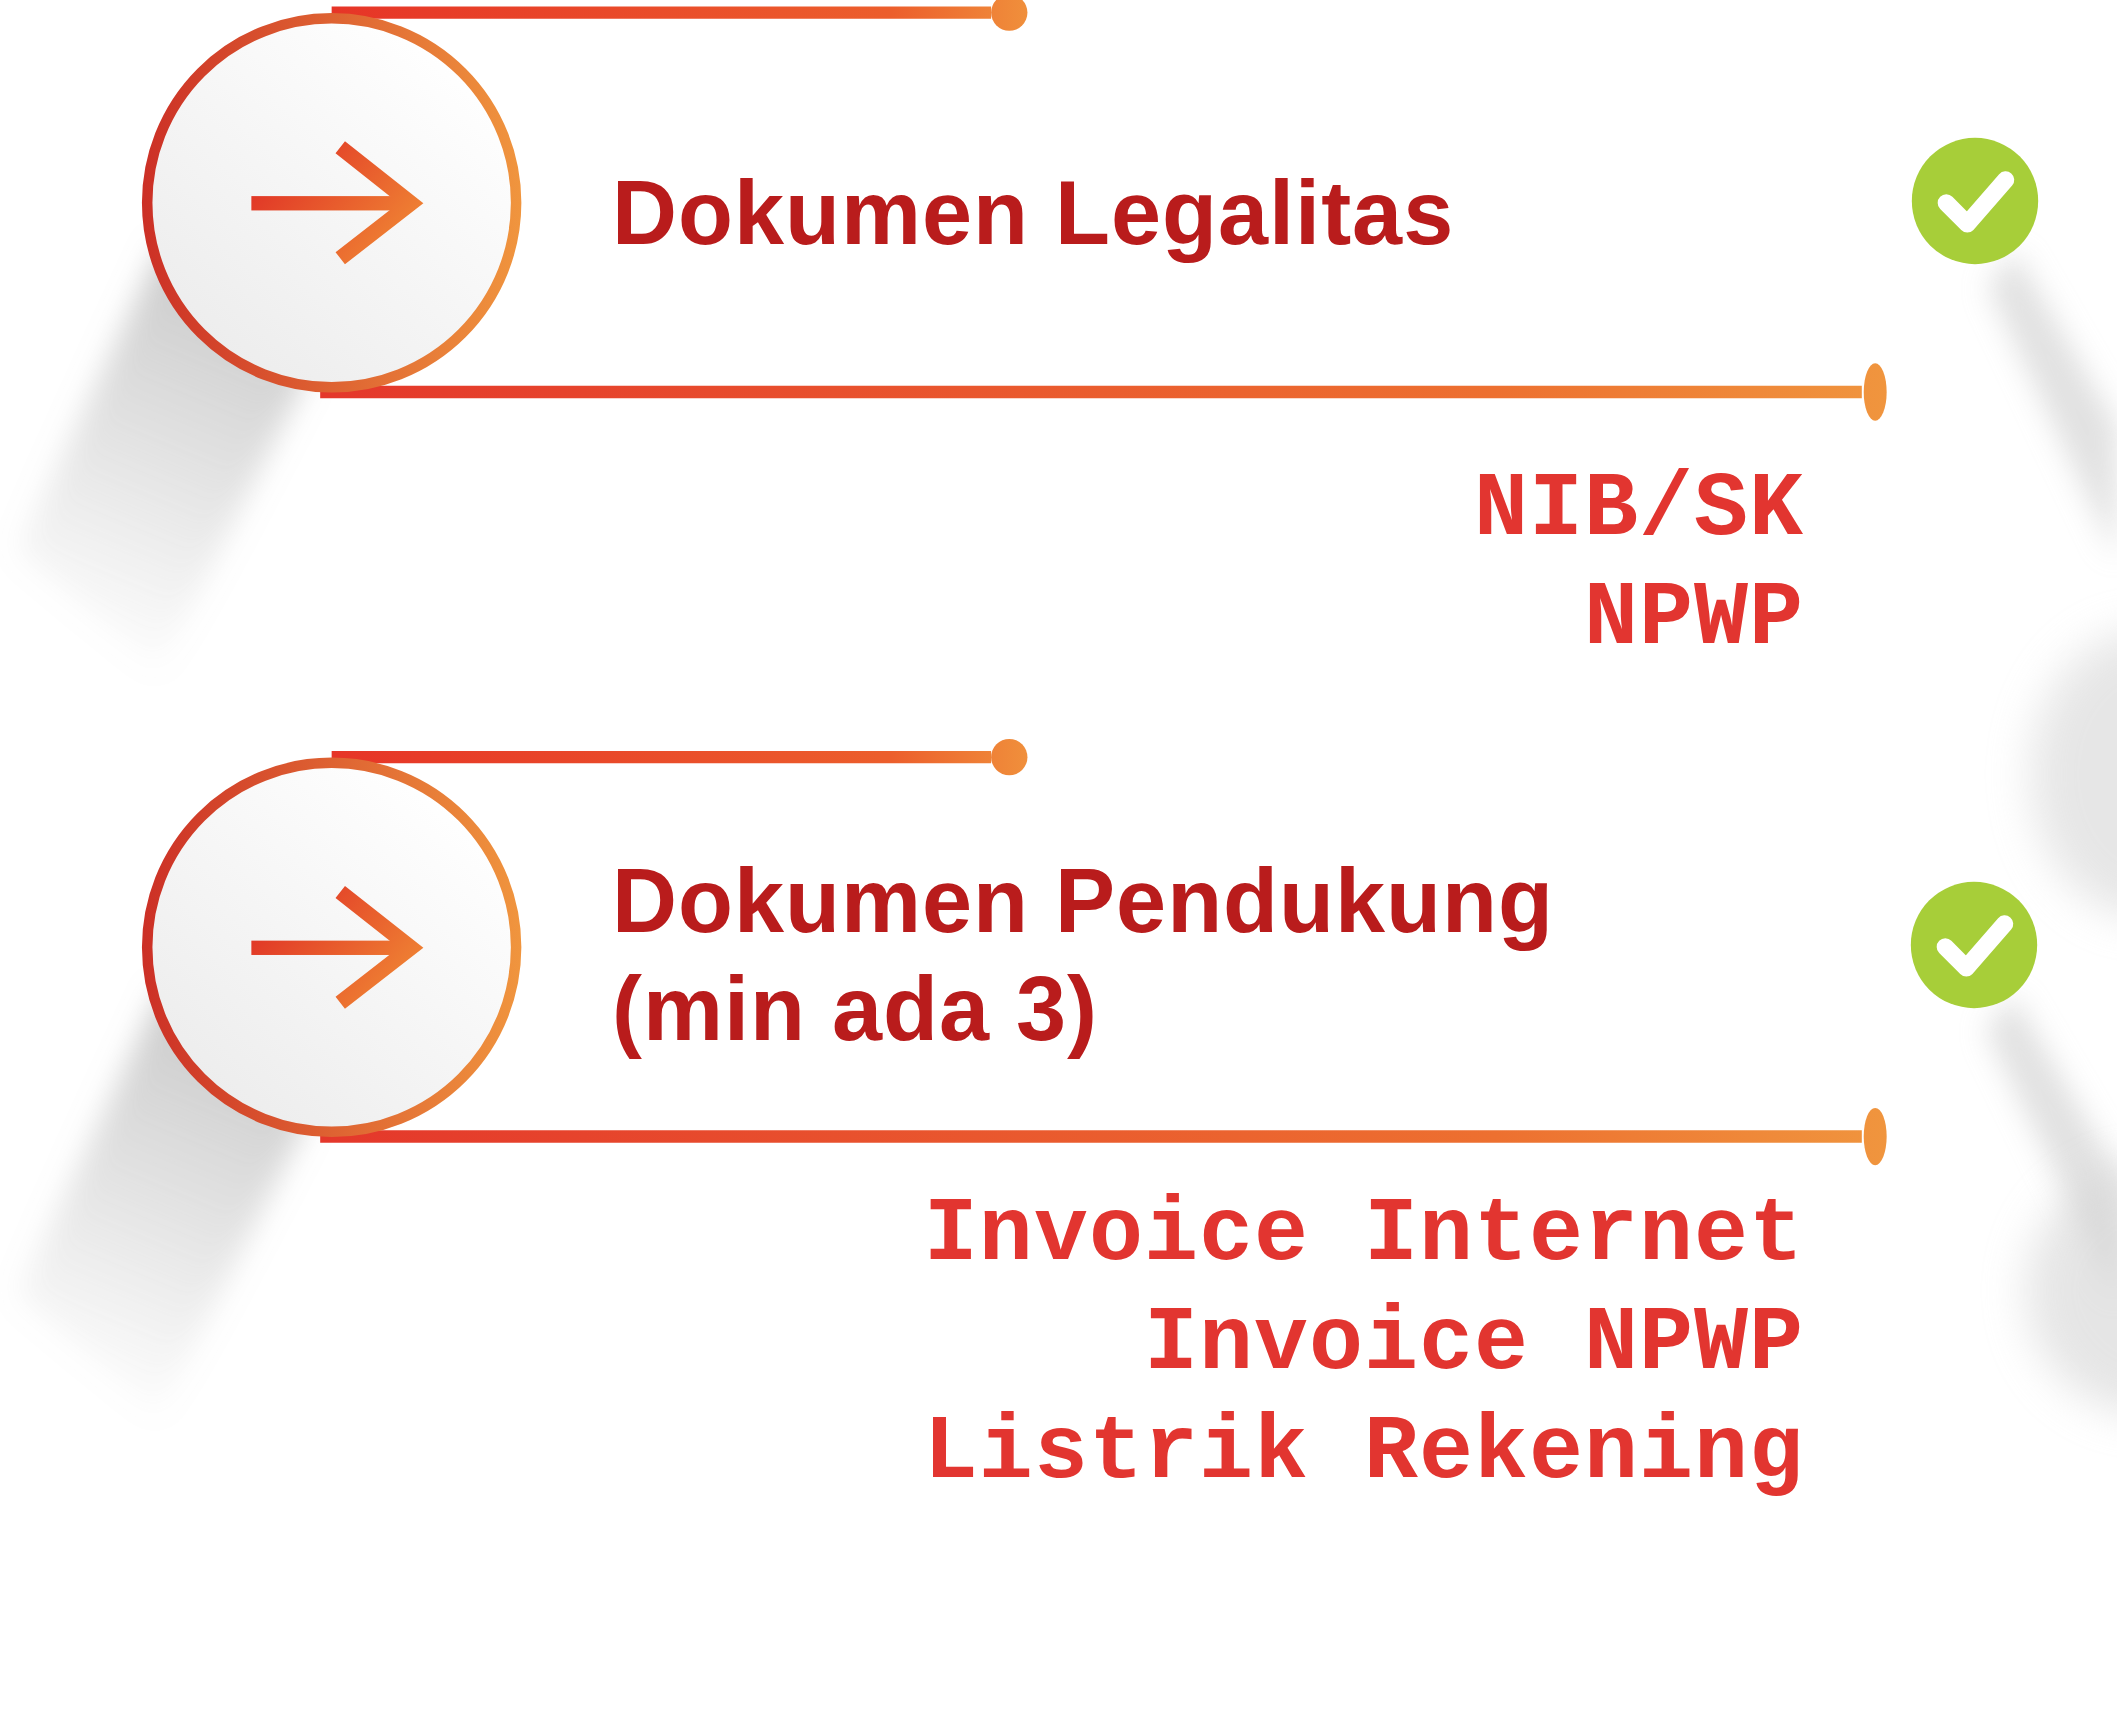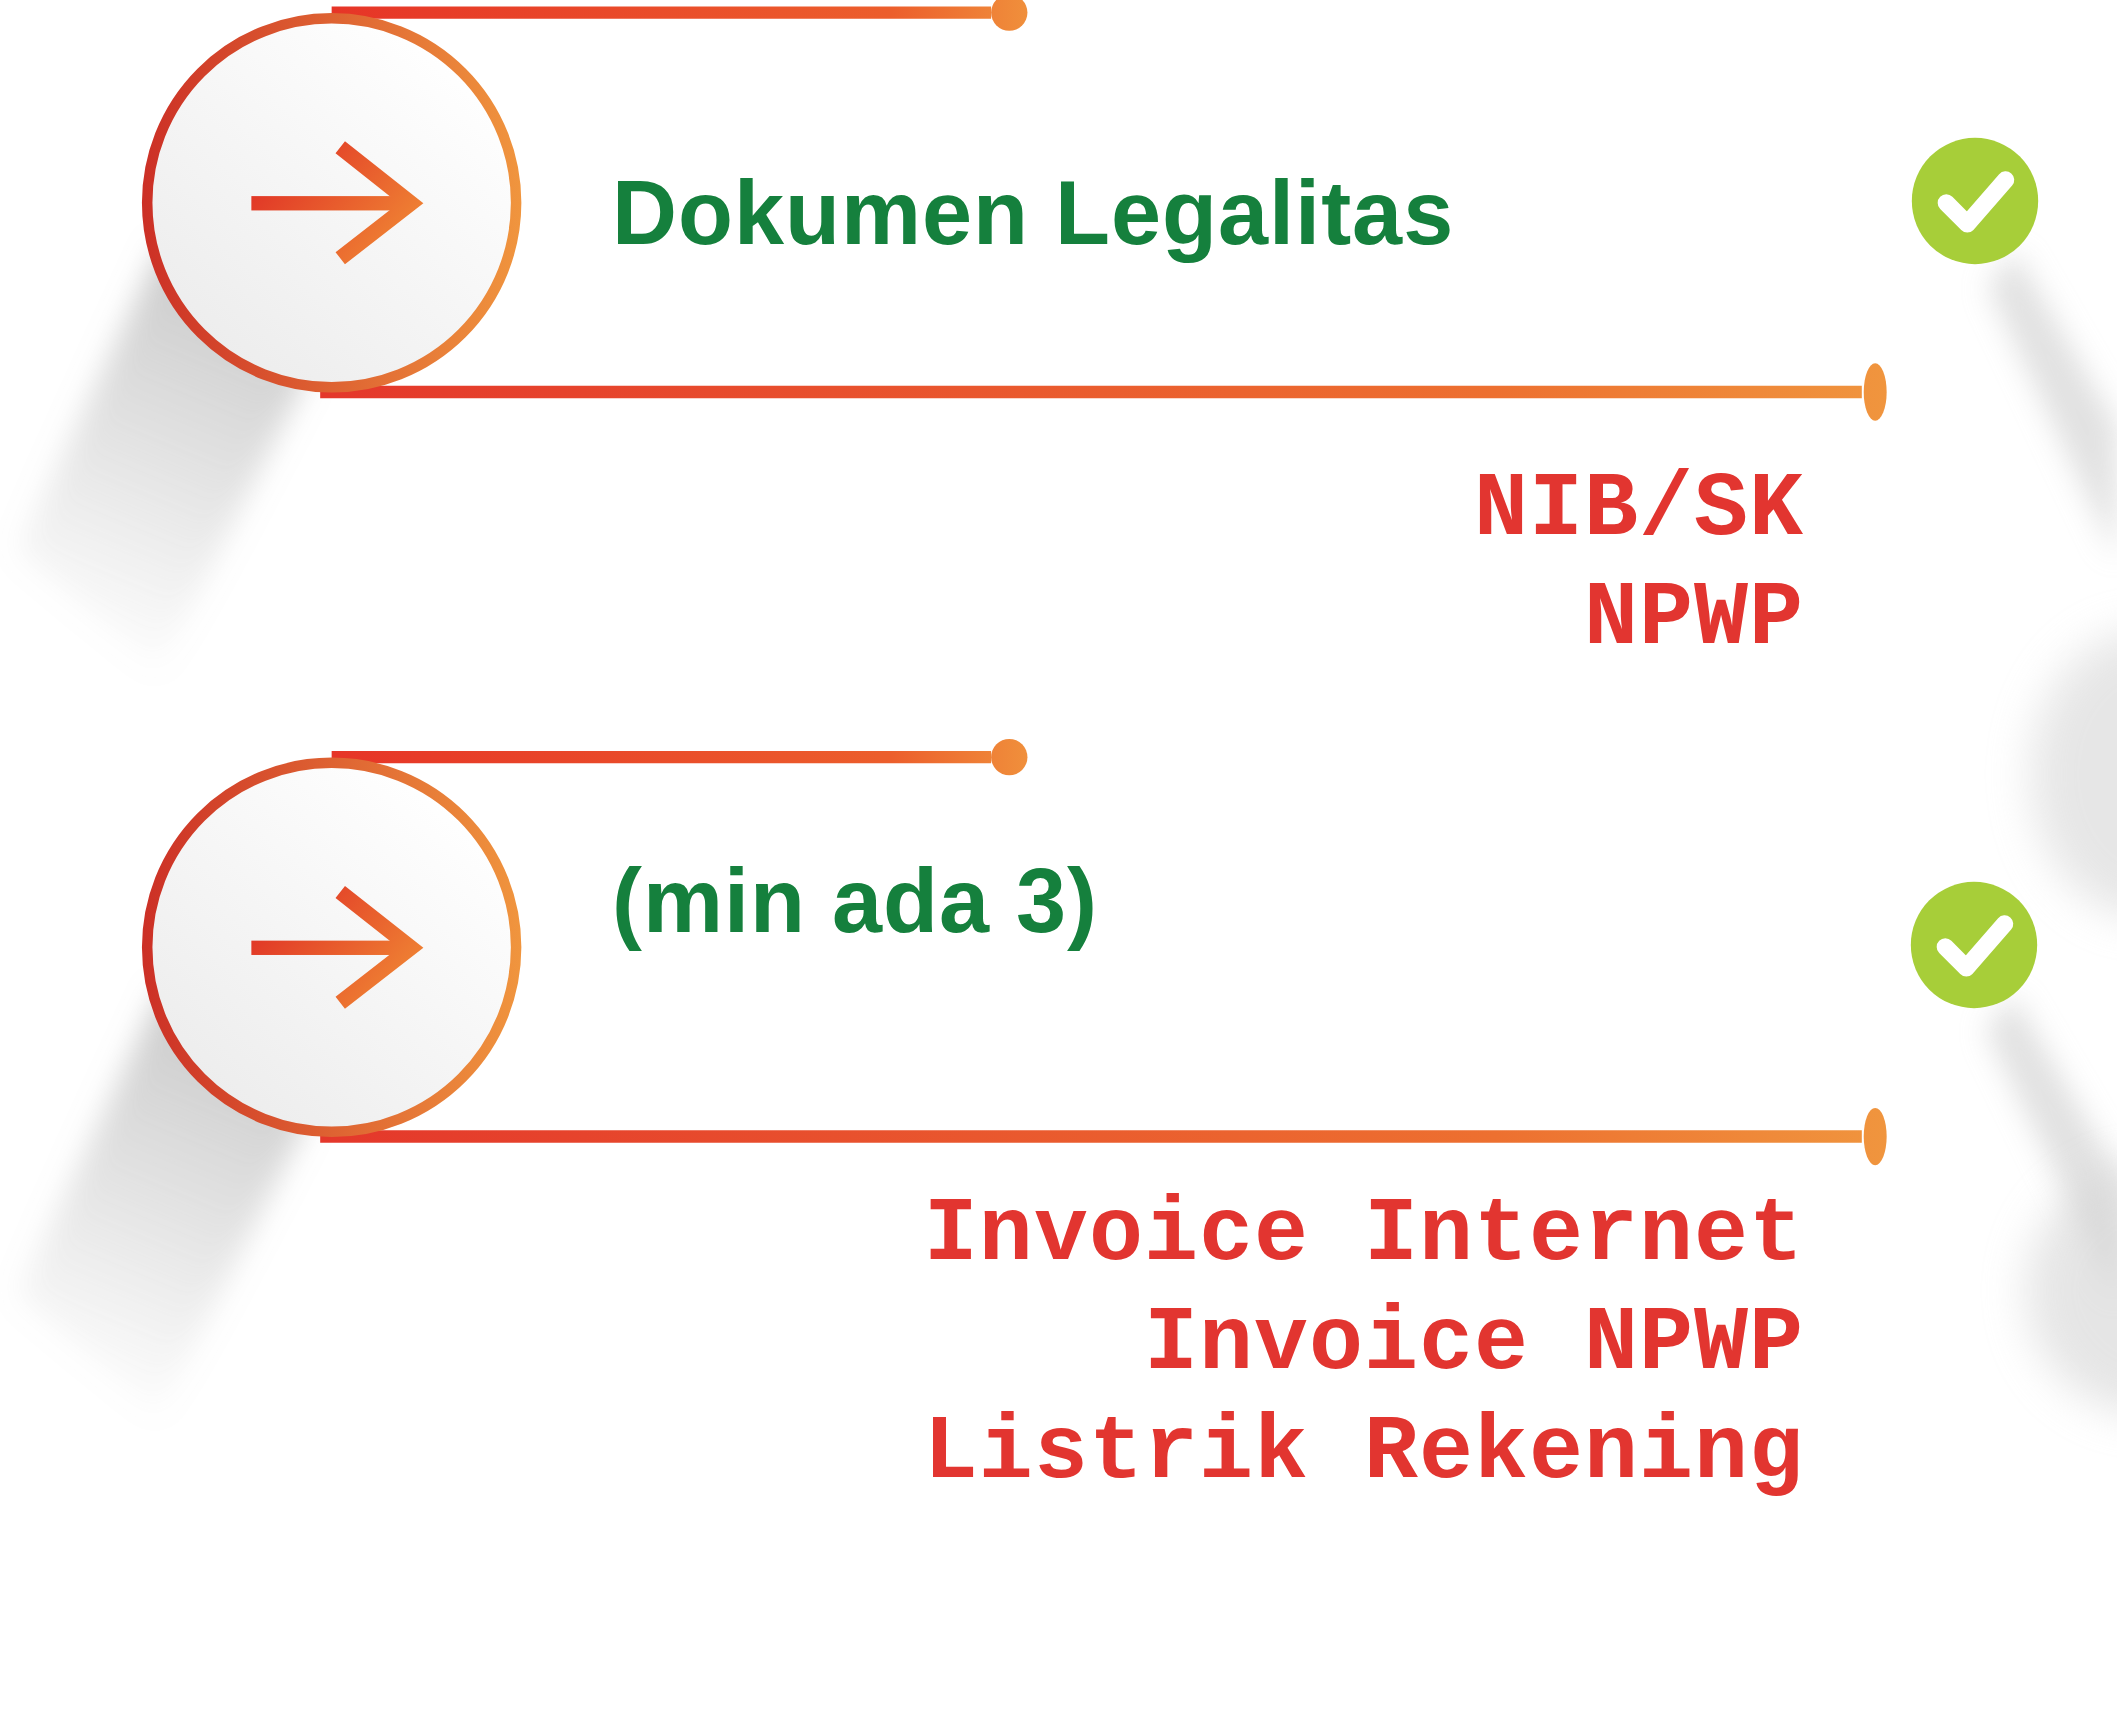--- a/index.html
+++ b/index.html
@@ -7,21 +7,21 @@
     position:relative;
     width:2117px;height:1736px;
     overflow:hidden;
     background:#ffffff;
     font-family:"Liberation Sans", sans-serif;
   }
   #deco-layer{position:absolute;left:0;top:0;width:2117px;height:1736px;}
   .section-title{
     position:absolute;
     left:612px;
-    color:#15803d;
+    color:#b91c1c;
     font-weight:700;
     font-size:90px;
     line-height:108px;
     letter-spacing:1px;
     white-space:nowrap;
   }
   #title-1{top:159px;}
   #title-2{top:847px;}
   .check-badge{
     position:absolute;
@@ -129,20 +129,21 @@
       <path d="M 40,72 L 62,94 L 102,48" fill="none" stroke="#ffffff" stroke-width="18" stroke-linecap="round" stroke-linejoin="round"></path>
     </svg>
   </div>
 
   <div id="doc-list-1" class="doc-list">
     <div>NIB/SK</div>
     <div>NPWP</div>
   </div>
 
   <div id="title-2" class="section-title">
+    <div>Dokumen Pendukung</div>
     <div>(min ada 3)</div>
   </div>
 
   <div id="check-badge-2" class="check-badge">
     <svg width="134" height="134" viewBox="0 0 140 140">
       <circle cx="70" cy="70" r="66" fill="#a7ce39"></circle>
       <path d="M 40,72 L 62,94 L 102,48" fill="none" stroke="#ffffff" stroke-width="18" stroke-linecap="round" stroke-linejoin="round"></path>
     </svg>
   </div>
 

